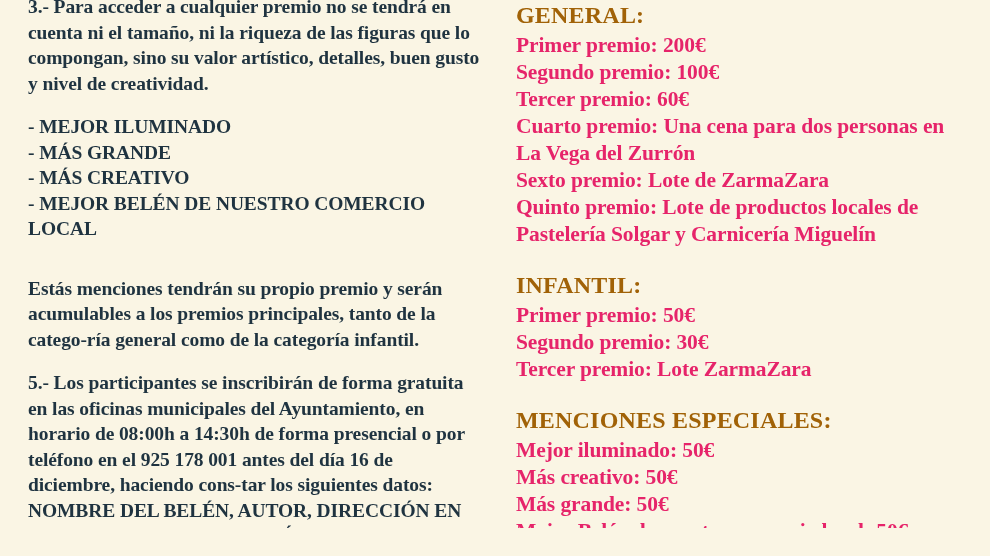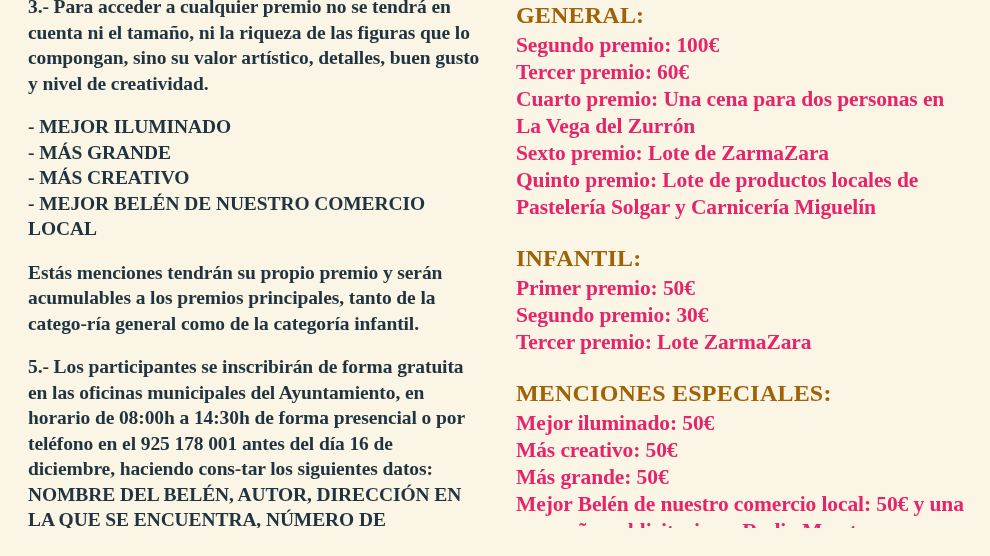--- a/index.html
+++ b/index.html
@@ -46,21 +46,21 @@
     white-space: pre-line;
   }
   .para.first {
     margin-top: -6px;
   }
   .bullets {
     color: #1f3340;
     font-size: 19.5px;
     line-height: 25.5px;
     font-weight: bold;
-    margin: 0 0 18px 0;
+    margin: 0 0 34px 0;
     letter-spacing: -0.1px;
   }
   .bullets div {
     margin: 0;
   }
   
   .sec-head {
     color: #a16207;
     font-size: 24px;
     line-height: 30px;
@@ -92,20 +92,21 @@
       <div>- MÁS CREATIVO</div>
       <div>- MEJOR BELÉN DE NUESTRO COMERCIO LOCAL</div>
     </div>
     <p class="para">Estás menciones tendrán su propio premio y serán acumulables a los premios principales, tanto de la catego-ría general como de la categoría infantil.</p>
     <p class="para">5.- Los participantes se inscribirán de forma gratuita en las oficinas municipales del Ayuntamiento, en horario de 08:00h a 14:30h de forma presencial o por teléfono en el 925 178 001 antes del día 16 de diciembre, haciendo cons-tar los siguientes datos: NOMBRE DEL BELÉN, AUTOR, DIRECCIÓN EN LA QUE SE ENCUENTRA, NÚMERO DE TELÉFONO, CATEGORÍA EN LA QUE PARTICIPA.</p>
 
   </div>
 
   <div class="col-right">
     <h2 class="sec-head">GENERAL:</h2>
+    <p class="prize">Primer premio: 200€</p>
     <p class="prize">Segundo premio: 100€</p>
     <p class="prize">Tercer premio: 60€</p>
     <p class="prize">Cuarto premio: Una cena para dos personas en La Vega del Zurrón</p>
     <p class="prize">Sexto premio: Lote de ZarmaZara</p>
     <p class="prize">Quinto premio: Lote de productos locales de Pastelería Solgar y Carnicería Miguelín</p>
 
     <div class="gap-md"></div>
 
     <h2 class="sec-head">INFANTIL:</h2>
     <p class="prize">Primer premio: 50€</p>

